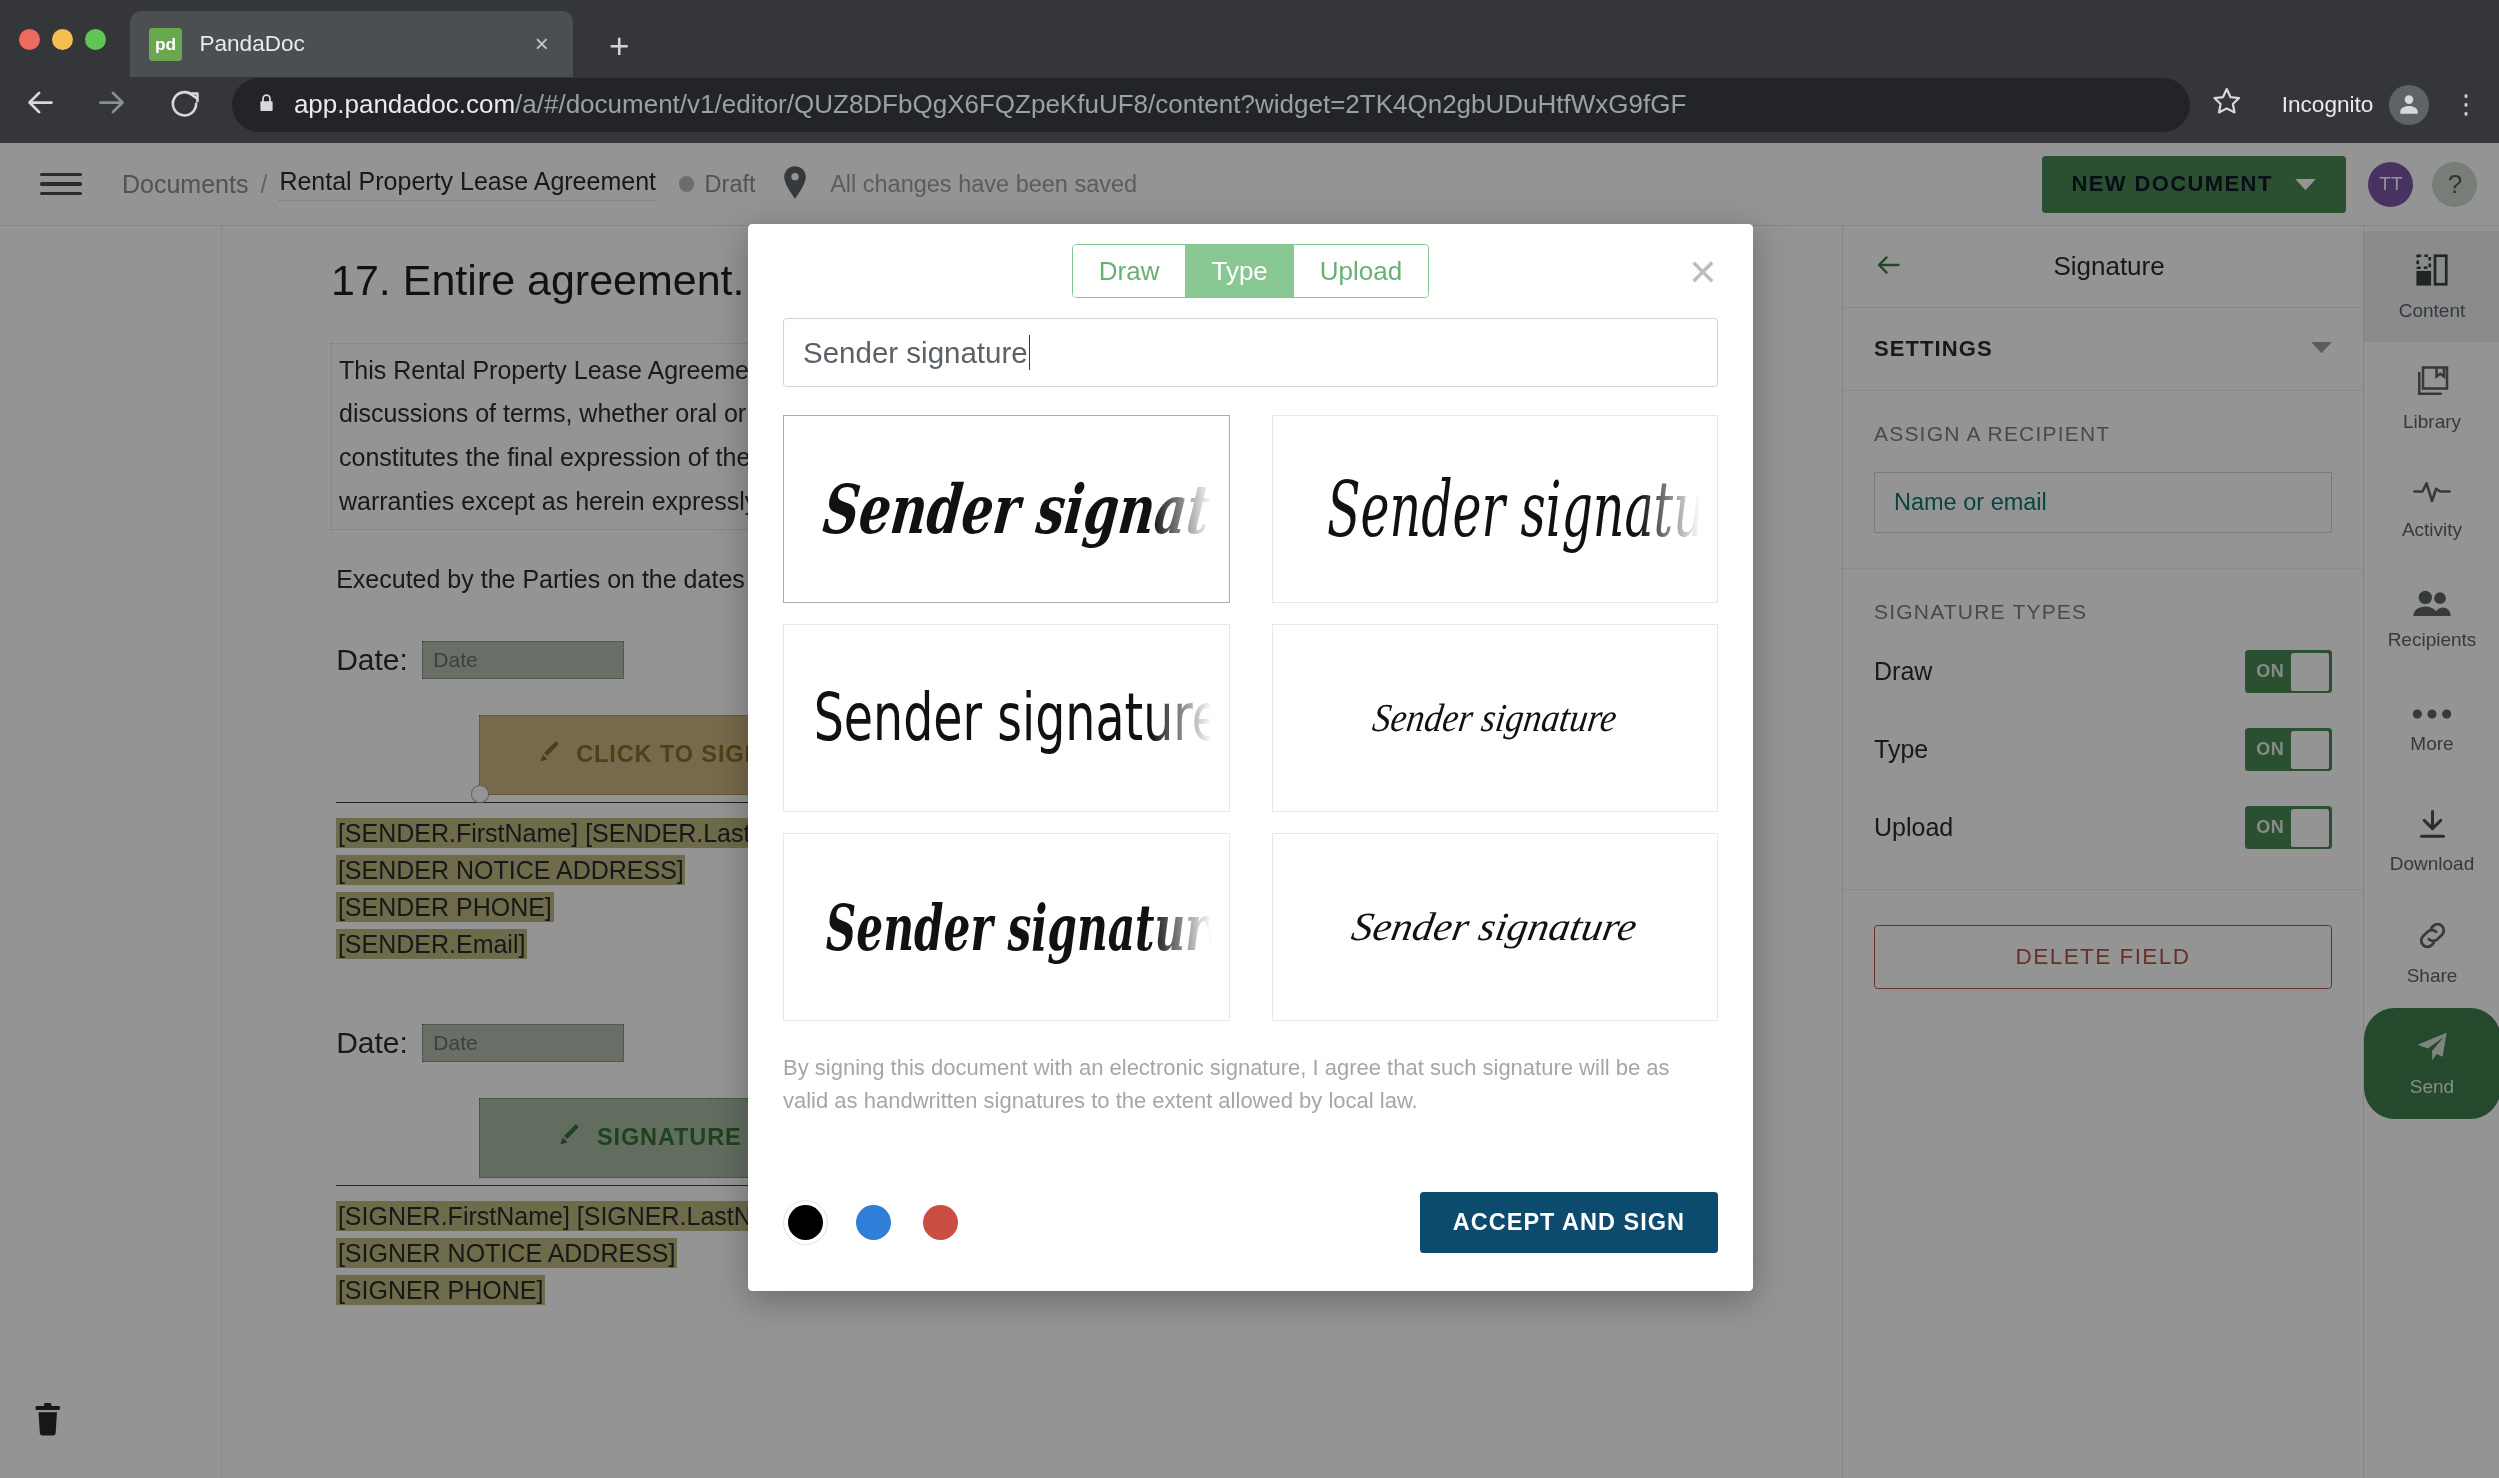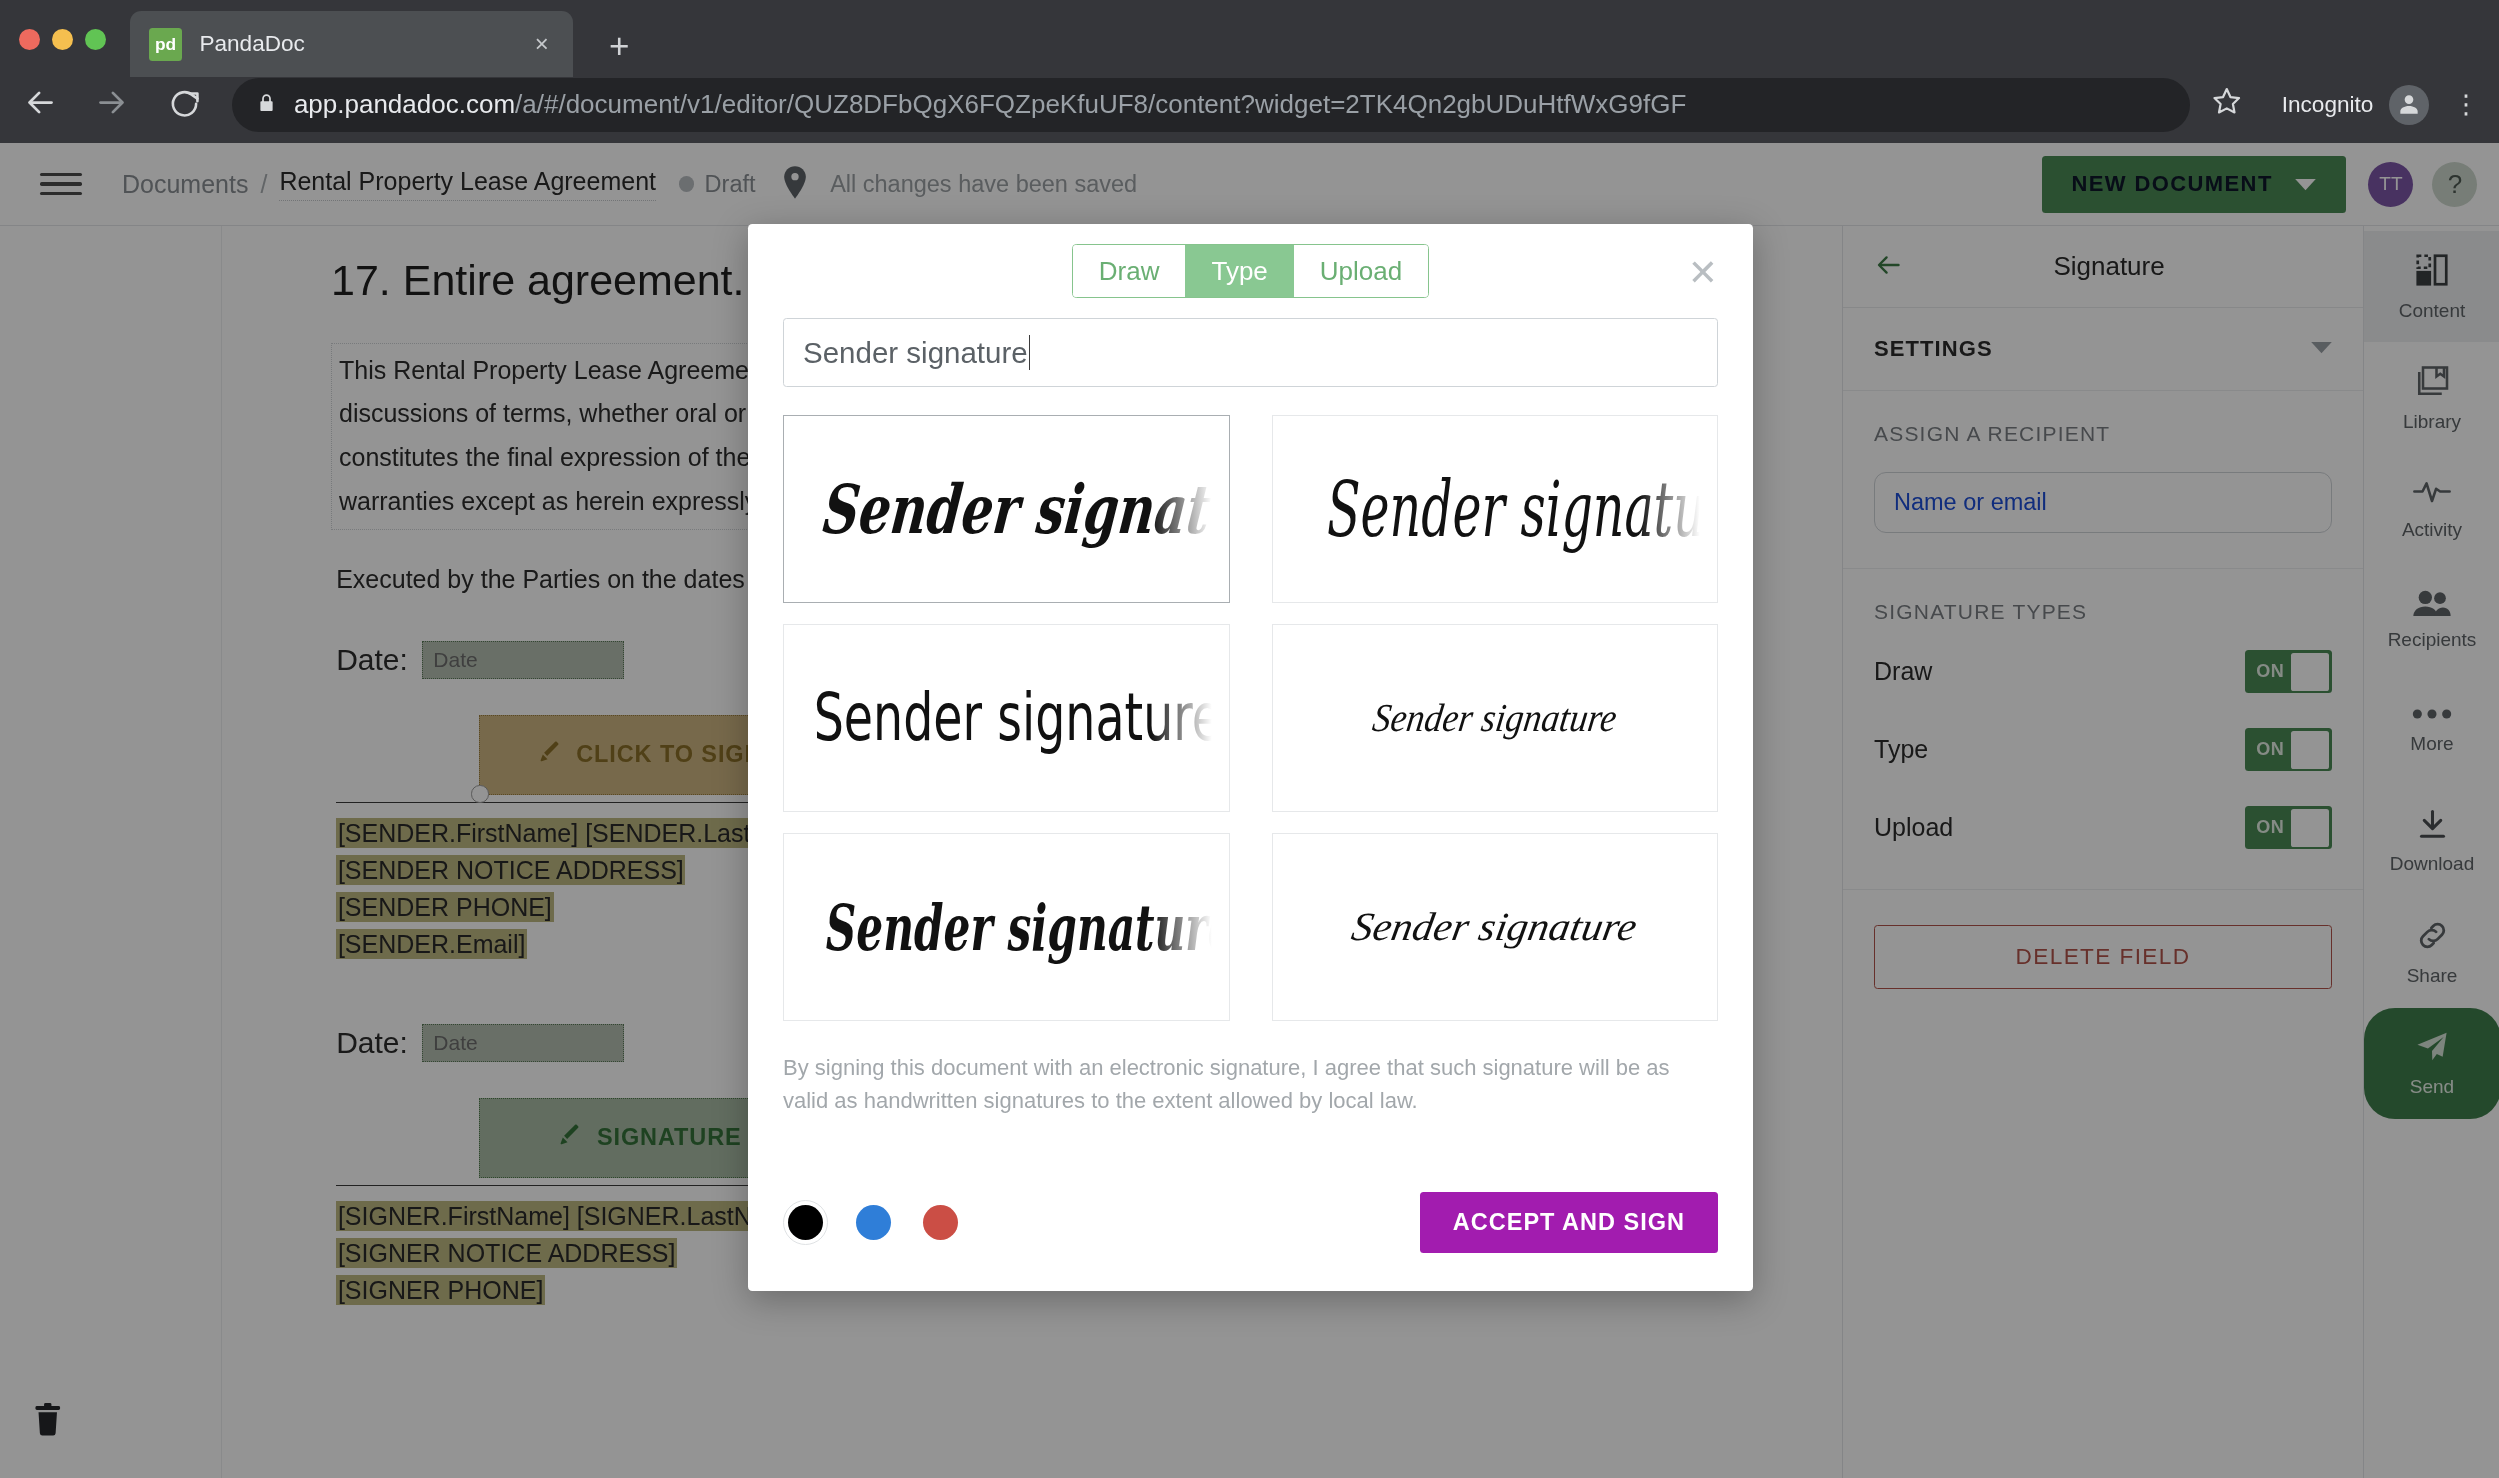--- a/index.html
+++ b/index.html
@@ -176,23 +176,23 @@
   #panel-back { color: #3d7a46; }
   #panel-title { flex: 1; text-align: center; font-size: 26px; color: #2b2b2b; margin-left: -17.4px; }
 
   #settings-row { height: 83px; display: flex; align-items: center; justify-content: space-between; padding: 0 31px; border-bottom: 0.9px solid #eceef0; }
   #settings-label { font-size: 22px; font-weight: bold; letter-spacing: 1.1px; color: #2b2b2b; }
 
   .panel-section { padding: 31px 31px 35px 31px; border-bottom: 0.9px solid #eceef0; }
   .section-caption { font-size: 21px; letter-spacing: 1.2px; color: #7a7f84; margin-bottom: 26px; }
   #recipient-input {
     width: 100%; height: 61px;
-    border: 0.9px solid #cfd4d8; border-radius: 12px;
+    border: 0.9px solid #cfd4d8; border-radius: 1px;
     display: flex; align-items: center; padding-left: 19px;
-    color: #1d4ed8; font-size: 23.5px;
+    color: #0f766e; font-size: 23.5px;
   }
 
   .toggle-row { display: flex; align-items: center; justify-content: space-between; margin-bottom: 35px; }
   .toggle-row:last-child { margin-bottom: 5.2px; }
   .toggle-label { font-size: 25px; color: #2b2b2b; }
   .toggle {
     width: 87px; height: 43px; background: #4a8a55;
     border-radius: 3.5px; display: flex; align-items: center;
     justify-content: flex-start; position: relative;
   }
@@ -269,21 +269,21 @@
   }
 
   #disclaimer { margin-top: 29.5px; font-size: 22px; line-height: 1.5; color: #a2a7ab; }
 
   #modal-foot { display: flex; align-items: center; justify-content: space-between; padding: 42px 35px 38px 35px; }
   #color-swatches { display: flex; align-items: center; gap: 22.6px; }
   .swatch { width: 35px; height: 35px; border-radius: 50%; }
   .swatch-wrap { width: 45px; height: 45px; border-radius: 50%; display: flex; align-items: center; justify-content: center; }
   .swatch-wrap.selected { border: 1.7px solid #dfe2e4; }
   #accept-button {
-    background: #a21caf; color: #ffffff;
+    background: #0c4a6e; color: #ffffff;
     height: 61px; padding: 0 33px; border-radius: 3.5px;
     font-size: 23.5px; font-weight: bold; letter-spacing: 1px;
     display: flex; align-items: center; justify-content: center; text-align: right;
   }
 </style>
 </head>
 <body>
 
 <div id="browser-chrome">
 

